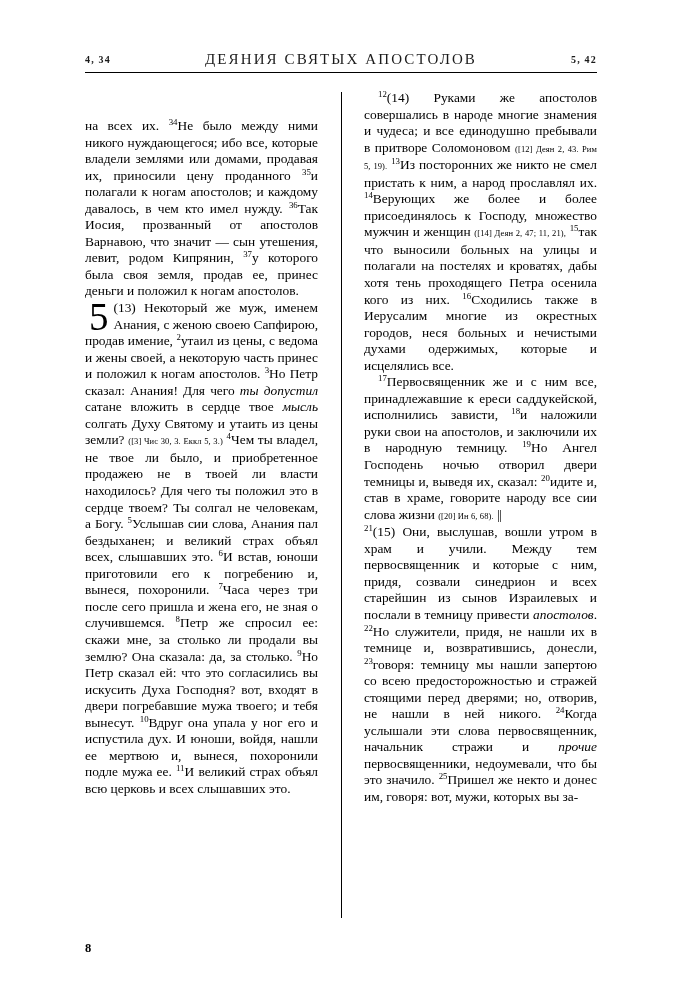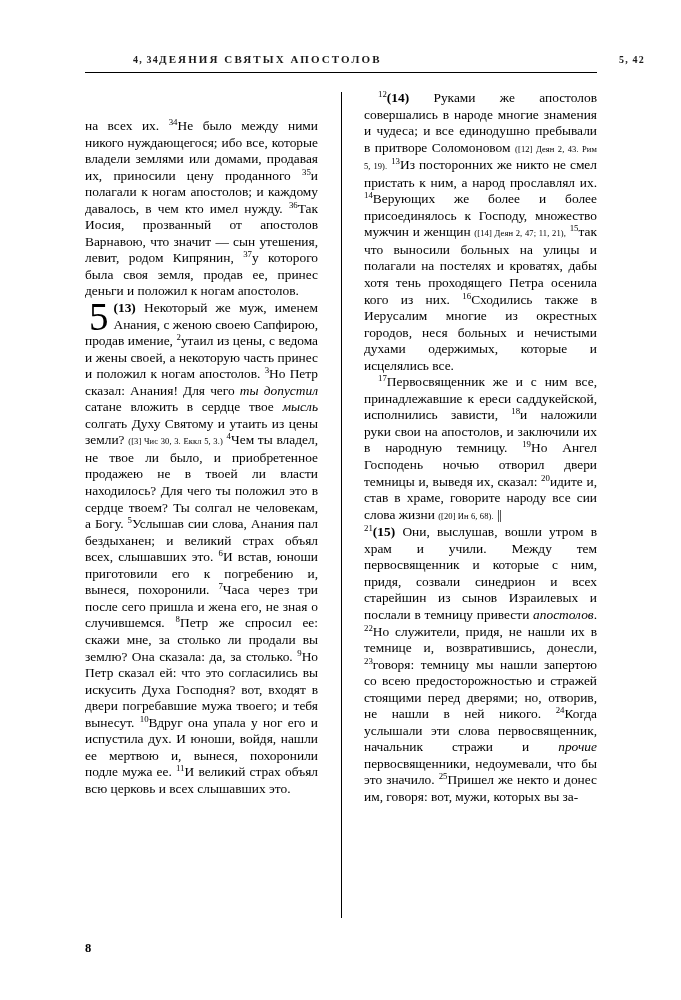--- a/index.html
+++ b/index.html
@@ -30,33 +30,33 @@
     top: 50px;
     width: 512px;
     height: 18px;
     display: flex;
     align-items: center;
     justify-content: space-between;
     font-size: 9.5px;
     letter-spacing: 1.1px;
     font-weight: 700;
     color: #1a1a1a;
-    margin-left: 48px;
   }
   .running-head .folio {
     font-size: 10px;
     letter-spacing: 1.2px;
     font-weight: 700;
     white-space: nowrap;
   }
   .running-head .book-title {
     flex: 1;
-    font-size: 11px;
+    text-align: center;
+    font-size: 15px;
     letter-spacing: 2.1px;
-    font-weight: 700;
+    font-weight: 400;
   }
   .head-rule {
     position: absolute;
     left: 85px;
     top: 72px;
     width: 512px;
     height: 1.4px;
     background: #000;
   }
 
@@ -100,21 +100,21 @@
   
   sup.vn {
     font-size: 0.66em;
     line-height: 0;
     vertical-align: 0.52em;
     font-weight: 400;
     letter-spacing: 0;
   }
   
   .chapmark {
-    font-weight: 700;
+    font-weight: 400;
   }
   em, .ital {
   }
   
   .xref {
     font-size: 0.635em;
     letter-spacing: 0.1px;
   }
   .parmark { letter-spacing: -0.5px; }
 

